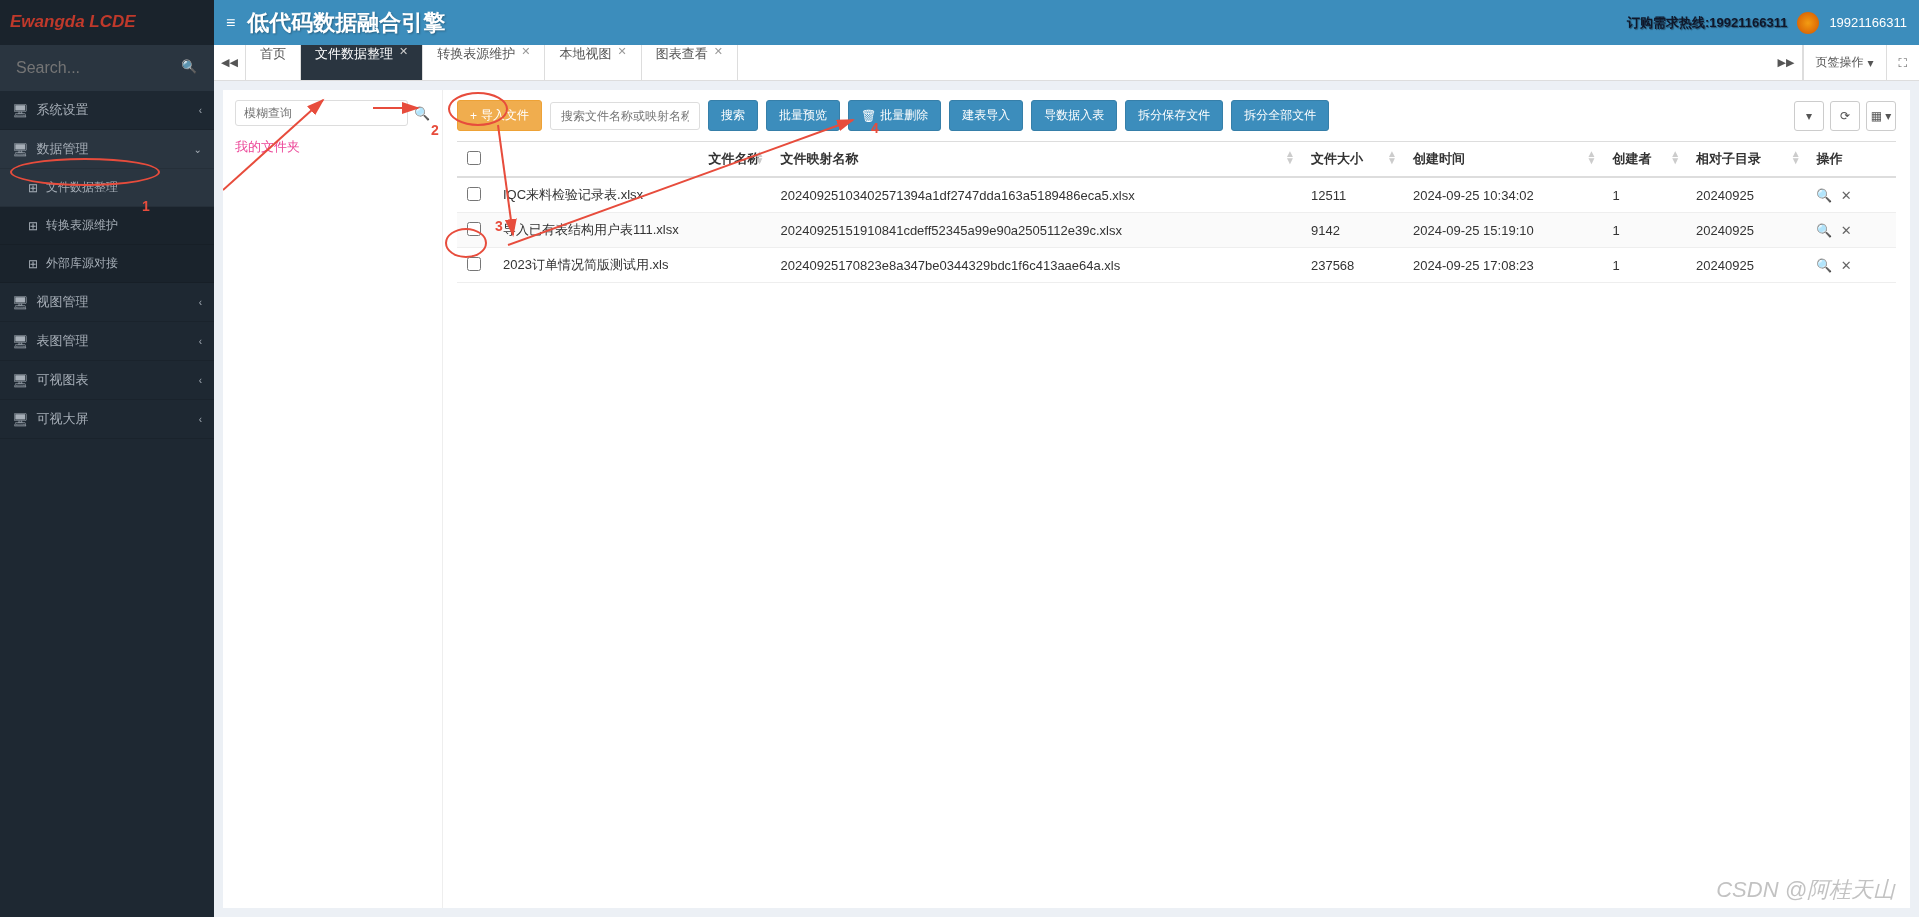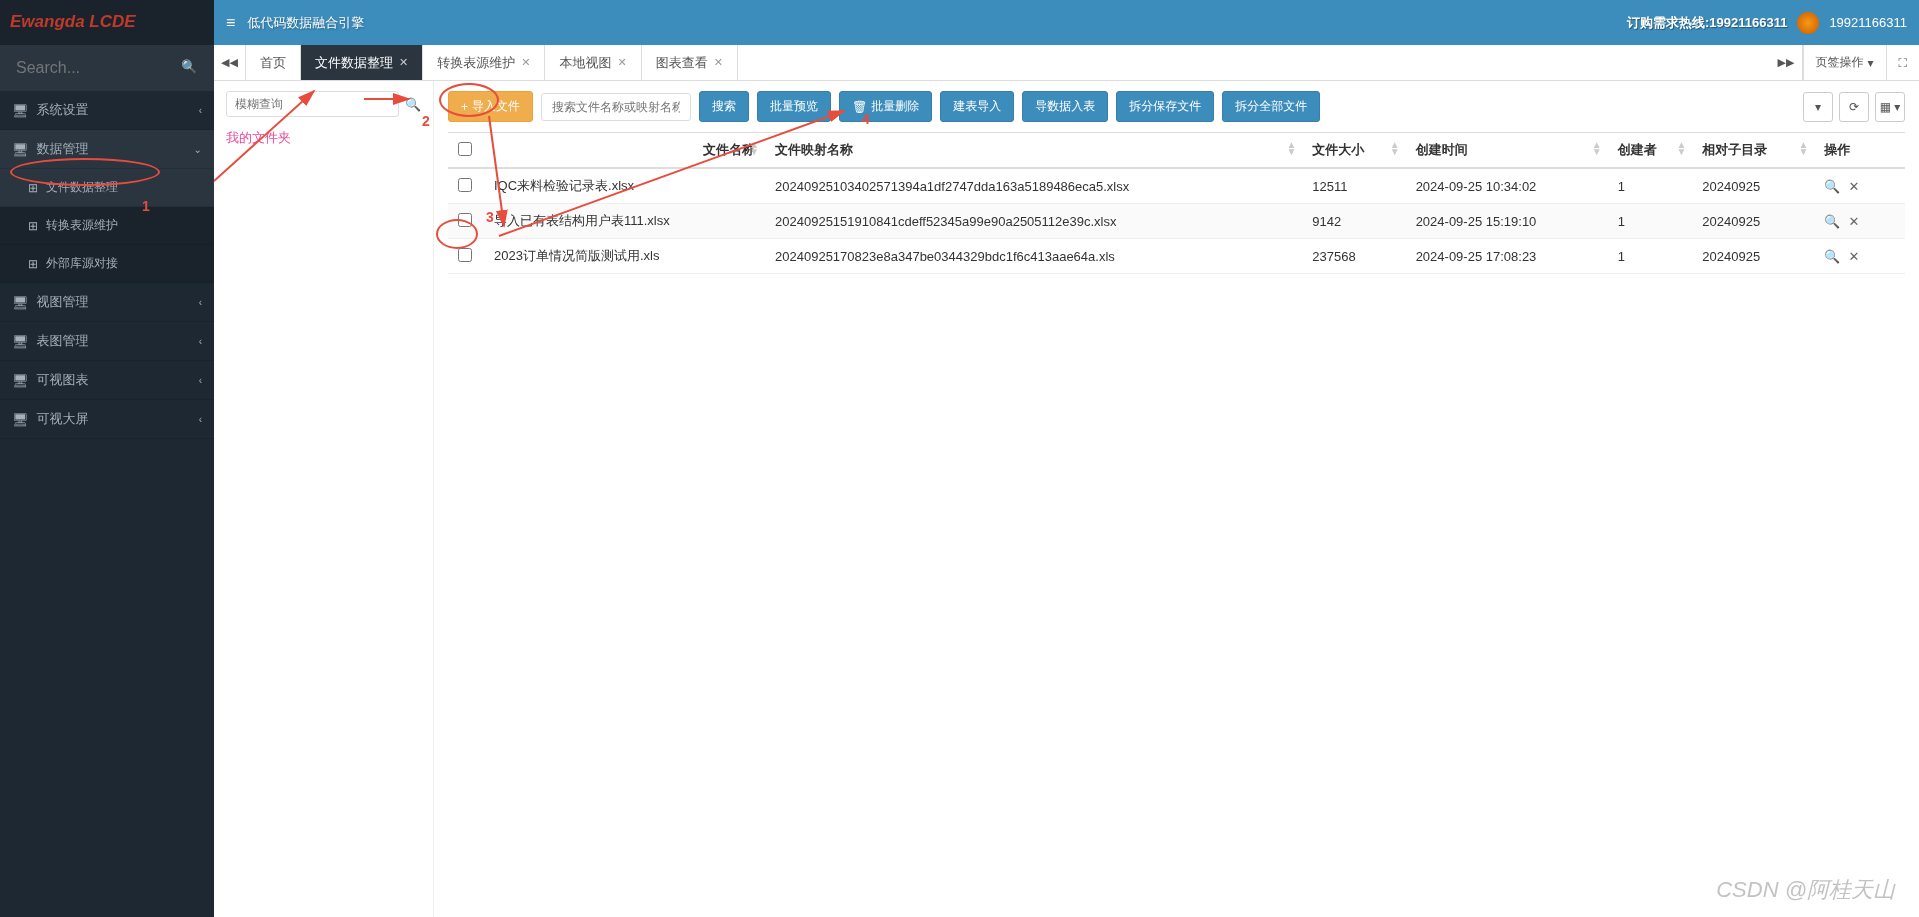--- a/index.html
+++ b/index.html
@@ -11,33 +11,33 @@
 .search-box input{width:100%;background:#2a3540;border:none;color:#fca5a5;padding:6px 28px 6px 8px;font-size:16px;outline:none}
 .search-box .si{position:absolute;right:16px;top:14px;color:#6c7680}
 .nav-item{padding:10px 12px;display:flex;align-items:center;gap:8px;cursor:pointer;border-bottom:1px solid rgba(0,0,0,0.1)}
 .nav-item.active{background:#2a3540}
 .nav-item .chev{margin-left:auto;font-size:10px}
 .nav-sub{background:#1a232c}
 .nav-sub .nav-item{padding-left:28px;font-size:12px}
 .main{flex:1;display:flex;flex-direction:column;background:#ecf0f5}
 .topbar{height:45px;background:#3c8dbc;color:#fff;display:flex;align-items:center;padding:0 12px;gap:12px}
 .topbar .menu-ic{font-size:16px;cursor:pointer}
-.topbar .title{font-size:13px;font-weight:normal;text-shadow:1px 1px 2px rgba(0,0,0,0.3)}
+.topbar .title{font-size:22px;font-weight:bold;text-shadow:1px 1px 2px rgba(0,0,0,0.3)}
 .topbar .right{margin-left:auto;display:flex;align-items:center;gap:10px}
-.hotline{color:#ffffff;font-weight:bold;font-size:13px;text-shadow:1px 1px 1px rgba(0,0,0,0.4)}
+.hotline{color:#0f172a;font-weight:bold;font-size:13px;text-shadow:1px 1px 1px rgba(0,0,0,0.4)}
 .avatar{width:22px;height:22px;border-radius:50%;background:radial-gradient(circle,#f39c12,#d35400)}
 .tabbar{height:36px;background:#fff;border-bottom:1px solid #ddd;display:flex;align-items:stretch}
 .tab-nav-btn{width:32px;display:flex;align-items:center;justify-content:center;border-right:1px solid #ddd;cursor:pointer;color:#555;font-size:11px}
-.tab{padding:0 14px;display:flex;align-items:center;gap:6px;border-right:1px solid #ddd;cursor:pointer;font-size:13px;color:#555}
+.tab{padding:0 14px;display:flex;align-items:flex-start;gap:6px;border-right:1px solid #ddd;cursor:pointer;font-size:13px;color:#555}
 .tab.active{background:#2a3540;color:#fff}
 .tab .close{font-size:11px;color:#999}
 .tab.active .close{color:#ccc}
 .tab-ops{margin-left:auto;display:flex}
 .tab-op-btn{padding:0 12px;display:flex;align-items:center;border-left:1px solid #ddd;cursor:pointer;font-size:12px;color:#555;gap:4px}
-.content{flex:1;display:flex;background:#fff;margin:0}
+.content{flex:1;display:flex;background:#fff;margin:9px}
 .left-panel{width:220px;border-right:1px solid #eee;padding:10px 12px}
 .filter-row{display:flex;align-items:center;gap:6px;margin-bottom:12px}
 .filter-row input{flex:1;border:1px solid #ddd;padding:5px 8px;border-radius:3px;font-size:12px;outline:none}
 .filter-row .si{color:#888;cursor:pointer}
 .folder-title{color:#ec4899;font-size:13px}
 .right-panel{flex:1;padding:10px 14px}
 .toolbar{display:flex;align-items:center;gap:8px;margin-bottom:10px}
 .btn{padding:6px 12px;border:1px solid transparent;border-radius:3px;cursor:pointer;font-size:12px;display:inline-flex;align-items:center;gap:4px}
 .btn-warning{background:#f0ad4e;color:#fff;border-color:#eea236}
 .btn-info{background:#3c8dbc;color:#fff;border-color:#367fa9}

